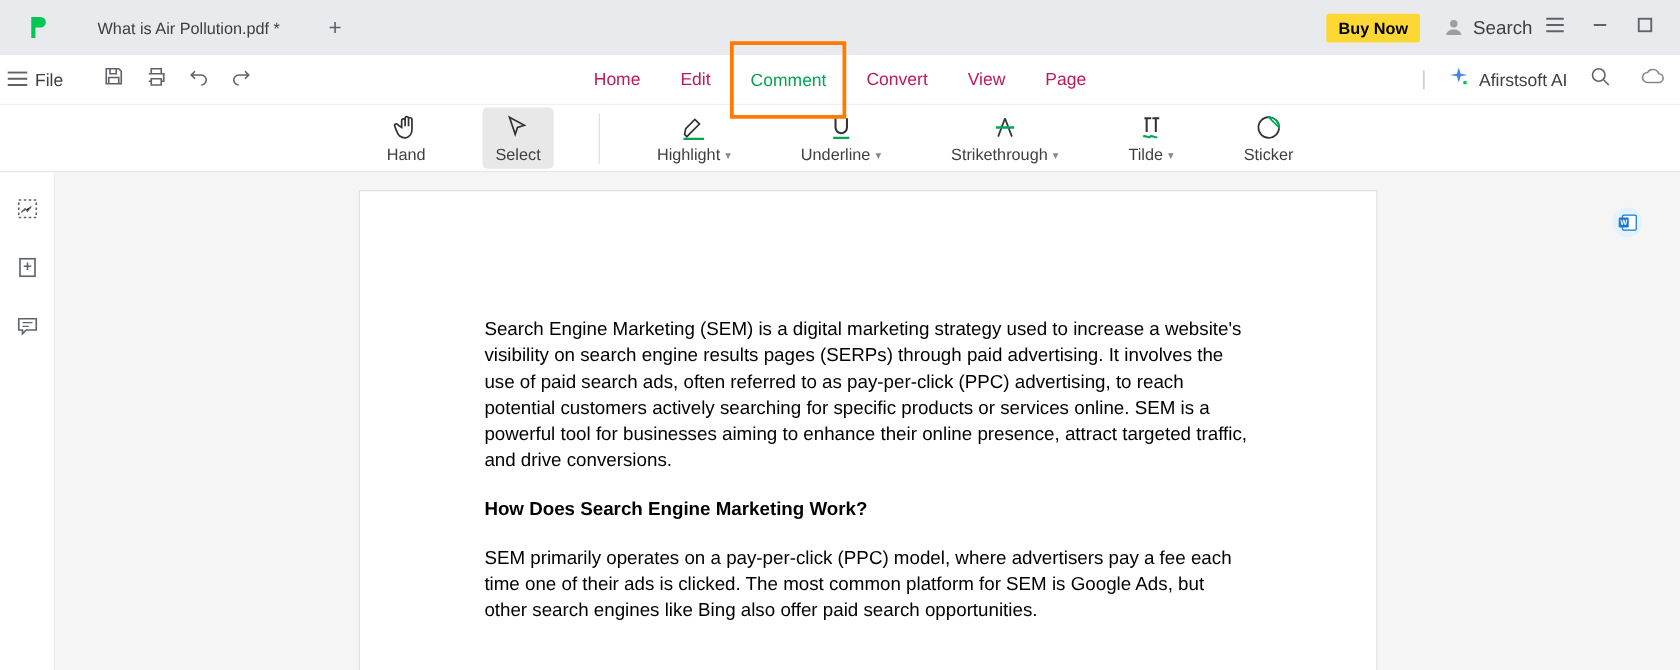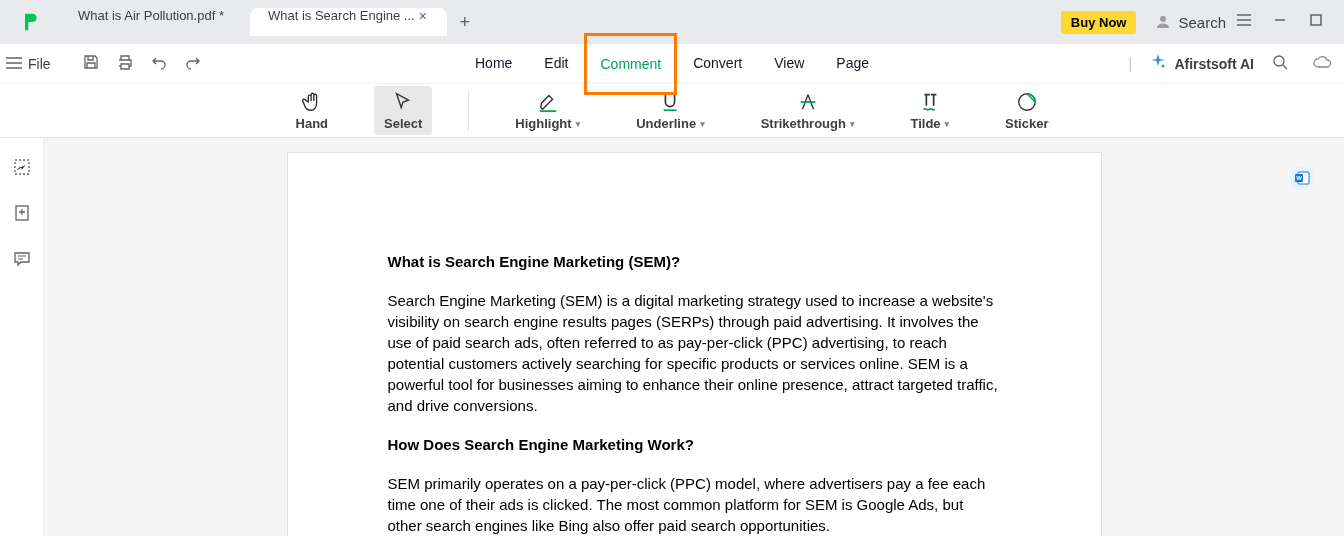--- a/index.html
+++ b/index.html
@@ -1,44 +1,44 @@
 <!DOCTYPE html>
 <html><head>
 <meta charset="utf-8">
 <style>
 * { box-sizing: border-box; margin: 0; padding: 0; font-family: -apple-system, BlinkMacSystemFont, "Segoe UI", Arial, sans-serif; }
 body { background: #fff; width: 1344px; height: 536px; overflow: hidden; }
 
 .title-bar { height: 44px; background: #e8eaed; display: flex; align-items: center; padding: 0 10px; }
 .app-logo { width: 20px; height: 24px; margin: 0 20px 0 10px; }
-.tab { height: 28px; display: flex; padding: 0 16px 0 18px; font-size: 13px; color: #3c4043; min-width: 190px; position: relative; }
+.tab { height: 28px; display: flex; align-items: center; padding: 0 16px 0 18px; font-size: 13px; color: #3c4043; min-width: 190px; position: relative; }
 .tab.active { background: #fff; border-radius: 8px 8px 0 0; }
 .tab-close { margin-left: auto; font-size: 14px; color: #5f6368; cursor: pointer; padding: 0 4px; }
 .add-tab { width: 36px; text-align: center; font-size: 18px; color: #5f6368; cursor: pointer; }
 .title-bar-spacer { flex: 1; }
 .buy-now { background: #fdd835; padding: 4px 10px; border-radius: 2px; font-size: 13px; cursor: pointer; font-weight: bold; }
 .login { display: flex; align-items: center; gap: 6px; margin-left: 18px; font-size: 15px; color: #3c4043; cursor: pointer; }
 .win-btn { width: 36px; text-align: center; color: #5f6368; cursor: pointer; }
 
 .menu-bar { height: 40px; background: #fff; display: flex; align-items: center; border-bottom: 1px solid #f0f0f0; position: relative; }
 .file-group { display: flex; align-items: center; gap: 4px; padding-left: 2px; }
 .file-btn { display: flex; align-items: center; gap: 6px; font-size: 14px; color: #3c4043; cursor: pointer; padding: 4px; }
 .hamburger { width: 16px; display: inline-block; }
 .qa-icons { display: flex; gap: 18px; margin-left: 24px; }
 .qa-icon { cursor: pointer; color: #5f6368; }
 .menu-center { position: absolute; left: 50%; transform: translateX(-50%); display: flex; align-items: center; gap: 0; }
-.menu-item { padding: 8px 16px; font-size: 14px; color: #0f172a; cursor: pointer; border-bottom: 2px solid transparent; }
+.menu-item { padding: 8px 16px; font-size: 14px; color: #be185d; cursor: pointer; border-bottom: 2px solid transparent; }
 .menu-item.active { color: #00a652; border-bottom: 2px solid #00a652; }
 .menu-item.highlighted { border: 3px solid #ff7b00; padding: 20px 13px; }
 .menu-right { margin-left: auto; display: flex; align-items: center; gap: 18px; padding-right: 24px; }
-.ai-btn { display: flex; align-items: center; gap: 8px; font-size: 14px; color: #3c4043; cursor: pointer; font-weight: bold; }
+.ai-btn { display: flex; align-items: center; gap: 8px; font-size: 14px; color: #3c4043; cursor: pointer; }
 .ai-sparkle { color: #4285f4; }
 
 .toolbar { height: 54px; background: #fff; display: flex; align-items: center; justify-content: center; gap: 36px; border-bottom: 1px solid #e0e0e0; }
-.tool { display: flex; flex-direction: column; align-items: center; gap: 2px; font-size: 13px; color: #3c4043; cursor: pointer; padding: 4px 10px; border-radius: 4px; font-weight: bold; }
+.tool { display: flex; flex-direction: column; align-items: center; gap: 2px; font-size: 13px; color: #3c4043; cursor: pointer; padding: 4px 10px; border-radius: 4px; }
 .tool.selected { background: #e8e8e8; }
 .tool-icon { width: 24px; height: 24px; display: flex; align-items: center; justify-content: center; }
 .tool-label { display: flex; align-items: center; gap: 4px; }
 .dropdown-caret { font-size: 9px; color: #888; }
 
 .main-area { display: flex; height: calc(536px - 44px - 40px - 54px); }
 .sidebar { width: 44px; background: #fff; border-right: 1px solid #eee; display: flex; flex-direction: column; align-items: center; padding-top: 20px; gap: 24px; }
 .sidebar-icon { cursor: pointer; color: #5f6368; }
 .document-viewport { flex: 1; background: #f5f5f5; padding: 14px 0 0 0; overflow: hidden; position: relative; }
 .page { width: 815px; margin: 0 auto; background: #fff; border: 1px solid #e0e0e0; border-bottom: none; padding: 100px 100px 40px 100px; height: 800px; }
@@ -52,24 +52,20 @@
 
 <div class="title-bar">
   <span class="app-logo">
     <svg viewBox="0 0 24 24" width="20" height="24">
         <path fill="#00c853" d="M6 2h9a5 5 0 0 1 0 10H10v10H6z"></path>
       </svg>
   </span>
   <div class="tab">
     <span>What is Air Pollution.pdf *</span>
   </div>
-  <div class="tab active">
-    <span>What is Search Engine ...</span>
-    <span class="tab-close">×</span>
-  </div>
   <span class="add-tab">+</span>
   <div class="title-bar-spacer"></div>
   <span class="buy-now">Buy Now</span>
   <span class="login">
     <svg width="18" height="18" viewBox="0 0 24 24">
         <circle cx="12" cy="8" r="4" fill="#9e9e9e"></circle>
         <path fill="#9e9e9e" d="M4 20c0-4 4-6 8-6s8 2 8 6z"></path>
       </svg>
     <span>Search</span>
   </span>
@@ -255,21 +251,20 @@
     </span>
     <span class="sidebar-icon">
       <svg width="18" height="18" viewBox="0 0 18 18">
           <path fill="none" stroke="#5f6368" stroke-width="1.3" d="M2 3h14v9H8l-3 3v-3H2z"></path>
           <path stroke="#5f6368" d="M5 6h8 M5 9h5"></path>
         </svg>
     </span>
   </div>
   <div class="document-viewport">
     <div class="page">
-      <h2>What is Search Engine Marketing (SEM)?</h2>
       <p>Search Engine Marketing (SEM) is a digital marketing strategy used to increase a website's visibility on search engine results pages (SERPs) through paid advertising. It involves the use of paid search ads, often referred to as pay-per-click (PPC) advertising, to reach potential customers actively searching for specific products or services online. SEM is a powerful tool for businesses aiming to enhance their online presence, attract targeted traffic, and drive conversions.</p>
       <h2>How Does Search Engine Marketing Work?</h2>
       <p>SEM primarily operates on a pay-per-click (PPC) model, where advertisers pay a fee each time one of their ads is clicked. The most common platform for SEM is Google Ads, but other search engines like Bing also offer paid search opportunities.</p>
     </div>
     <div class="floating-badge">
       <svg width="18" height="18" viewBox="0 0 18 18">
           <rect x="5" y="3" width="11" height="12" rx="1" fill="#fff" stroke="#1976d2" stroke-width="1"></rect>
           <rect x="2" y="5" width="8" height="8" rx="1" fill="#1976d2"></rect>
           <text x="6" y="11" font-size="6" fill="#fff" text-anchor="middle" font-weight="bold">W</text>
         </svg>

